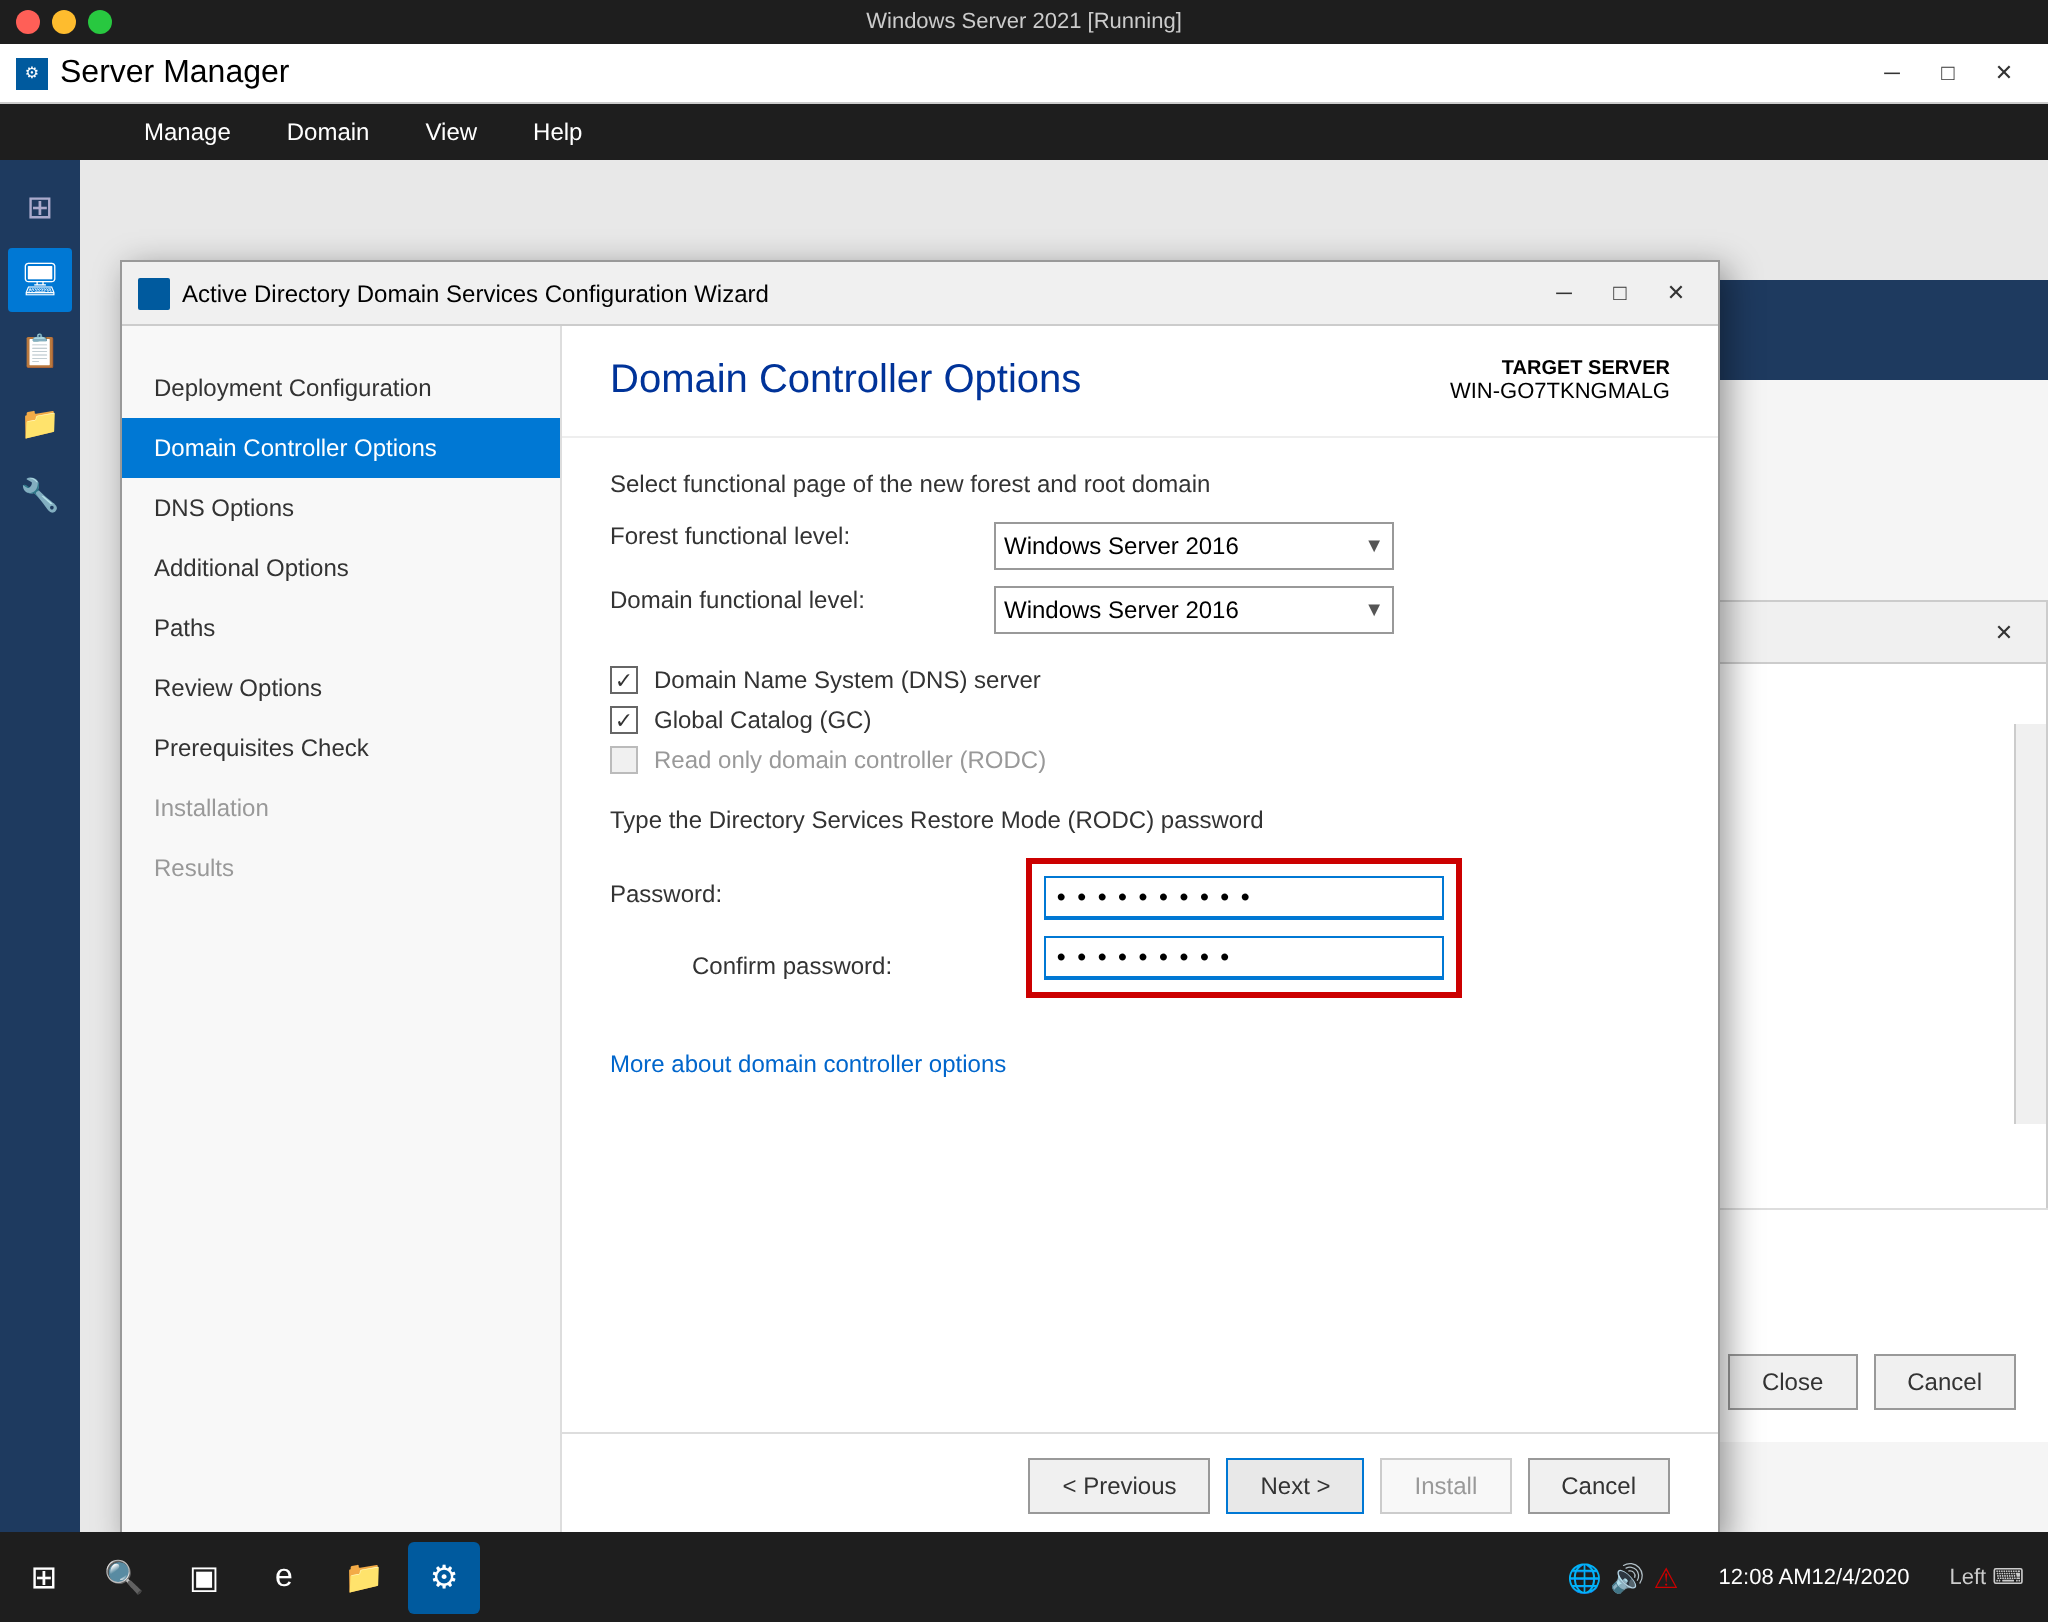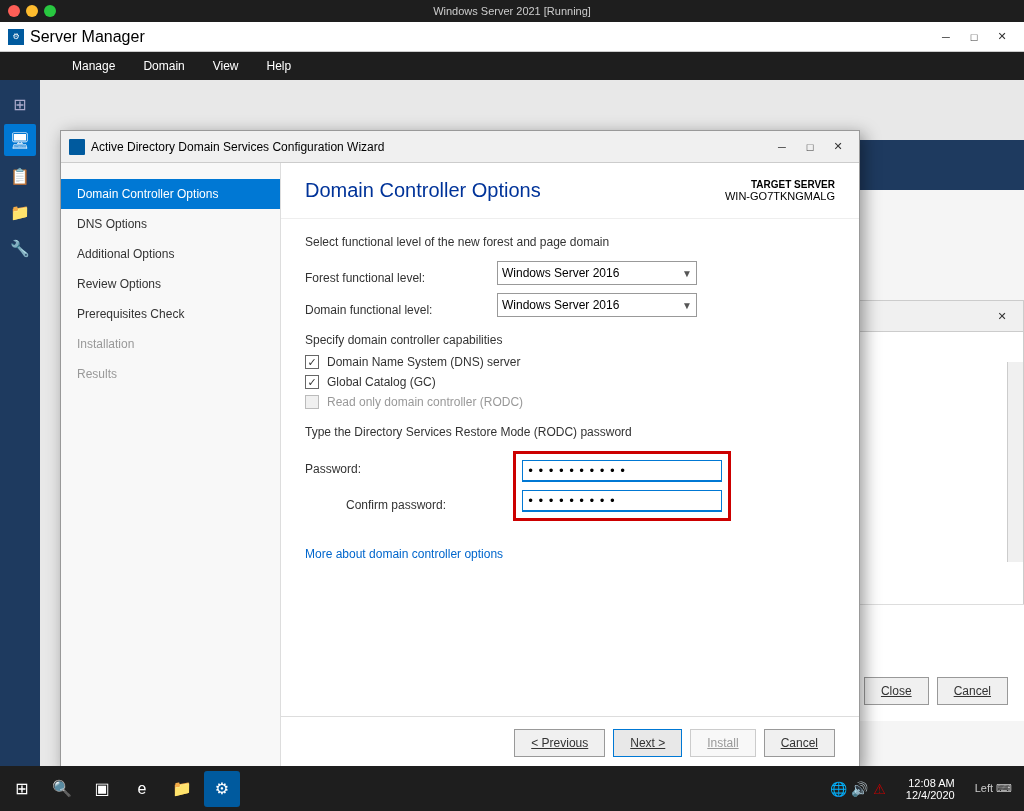--- a/index.html
+++ b/index.html
@@ -365,21 +365,21 @@
     }
 
     .section-label {
       font-size: 12px;
       color: #333;
       margin-bottom: 12px;
     }
 
     .form-row {
       display: flex;
-      align-items: flex-end;
+      align-items: flex-start;
       margin-bottom: 8px;
       gap: 12px;
     }
 
     .form-label {
       width: 180px;
       font-size: 12px;
       color: #333;
       flex-shrink: 0;
     }
@@ -500,21 +500,20 @@
     }
 
     .btn {
       height: 28px;
       padding: 4px 16px;
       border: 1px solid #999;
       background: #f0f0f0;
       font-size: 12px;
       cursor: pointer;
       color: #333;
-      text-decoration: underline;
     }
     .btn.primary {
       background: #e8e8e8;
       border-color: #0078d4;
     }
     .btn:disabled {
       color: #999;
       cursor: default;
       border-color: #ccc;
       background: #f8f8f8;
@@ -544,21 +543,20 @@
       font-size: 16px;
       cursor: pointer;
       border-radius: 3px;
     }
     .taskbar-btn.active { background: #005a9e; }
 
     .taskbar-spacer { flex: 1; }
 
     .taskbar-clock {
       display: flex;
-      flex-direction: column;
       align-items: flex-end;
       color: white;
       font-size: 11px;
       padding: 0 8px;
     }
 
     .tray-icons {
       display: flex;
       align-items: center;
       gap: 4px;
@@ -651,63 +649,64 @@
           <div class="wizard-controls">
             <button class="wiz-ctrl">─</button>
             <button class="wiz-ctrl">□</button>
             <button class="wiz-ctrl close">✕</button>
           </div>
         </div>
 
         <div class="wizard-body">
 
           <div class="wizard-nav">
+            <div class="nav-item">Deployment Configuration</div>
             <div class="nav-item active">Domain Controller Options</div>
             <div class="nav-item">DNS Options</div>
             <div class="nav-item">Additional Options</div>
+            <div class="nav-item">Paths</div>
             <div class="nav-item">Review Options</div>
             <div class="nav-item">Prerequisites Check</div>
             <div class="nav-item disabled">Installation</div>
             <div class="nav-item disabled">Results</div>
           </div>
 
           <div class="wizard-main">
 
             <div class="wizard-header">
               <div style="display: flex; justify-content: space-between; align-items: flex-start;">
                 <h1 class="wizard-page-title">Domain Controller Options</h1>
                 <div class="target-server-info">
                   <div class="target-server-label">TARGET SERVER</div>
                   <div>WIN-GO7TKNGMALG</div>
                 </div>
               </div>
             </div>
 
             <div class="wizard-content">
 
-              <p class="section-label">Select functional level of the new forest and page domain</p>
+              <p class="section-label">Select functional page of the new forest and root domain</p>
 
               <div class="form-row">
                 <span class="form-label">Forest functional level:</span>
                 <div class="form-dropdown">
                   <span>Windows Server 2016</span>
                   <span class="dropdown-arrow">▼</span>
                 </div>
               </div>
 
               <div class="form-row">
                 <span class="form-label">Domain functional level:</span>
                 <div class="form-dropdown">
                   <span>Windows Server 2016</span>
                   <span class="dropdown-arrow">▼</span>
                 </div>
               </div>
 
               <div class="capabilities-section">
-                <p class="capabilities-label">Specify domain controller capabilities</p>
 
                 <div class="checkbox-row">
                   <div class="checkbox checked"></div>
                   <span class="checkbox-label">Domain Name System (DNS) server</span>
                 </div>
 
                 <div class="checkbox-row">
                   <div class="checkbox checked"></div>
                   <span class="checkbox-label">Global Catalog (GC)</span>
                 </div>

